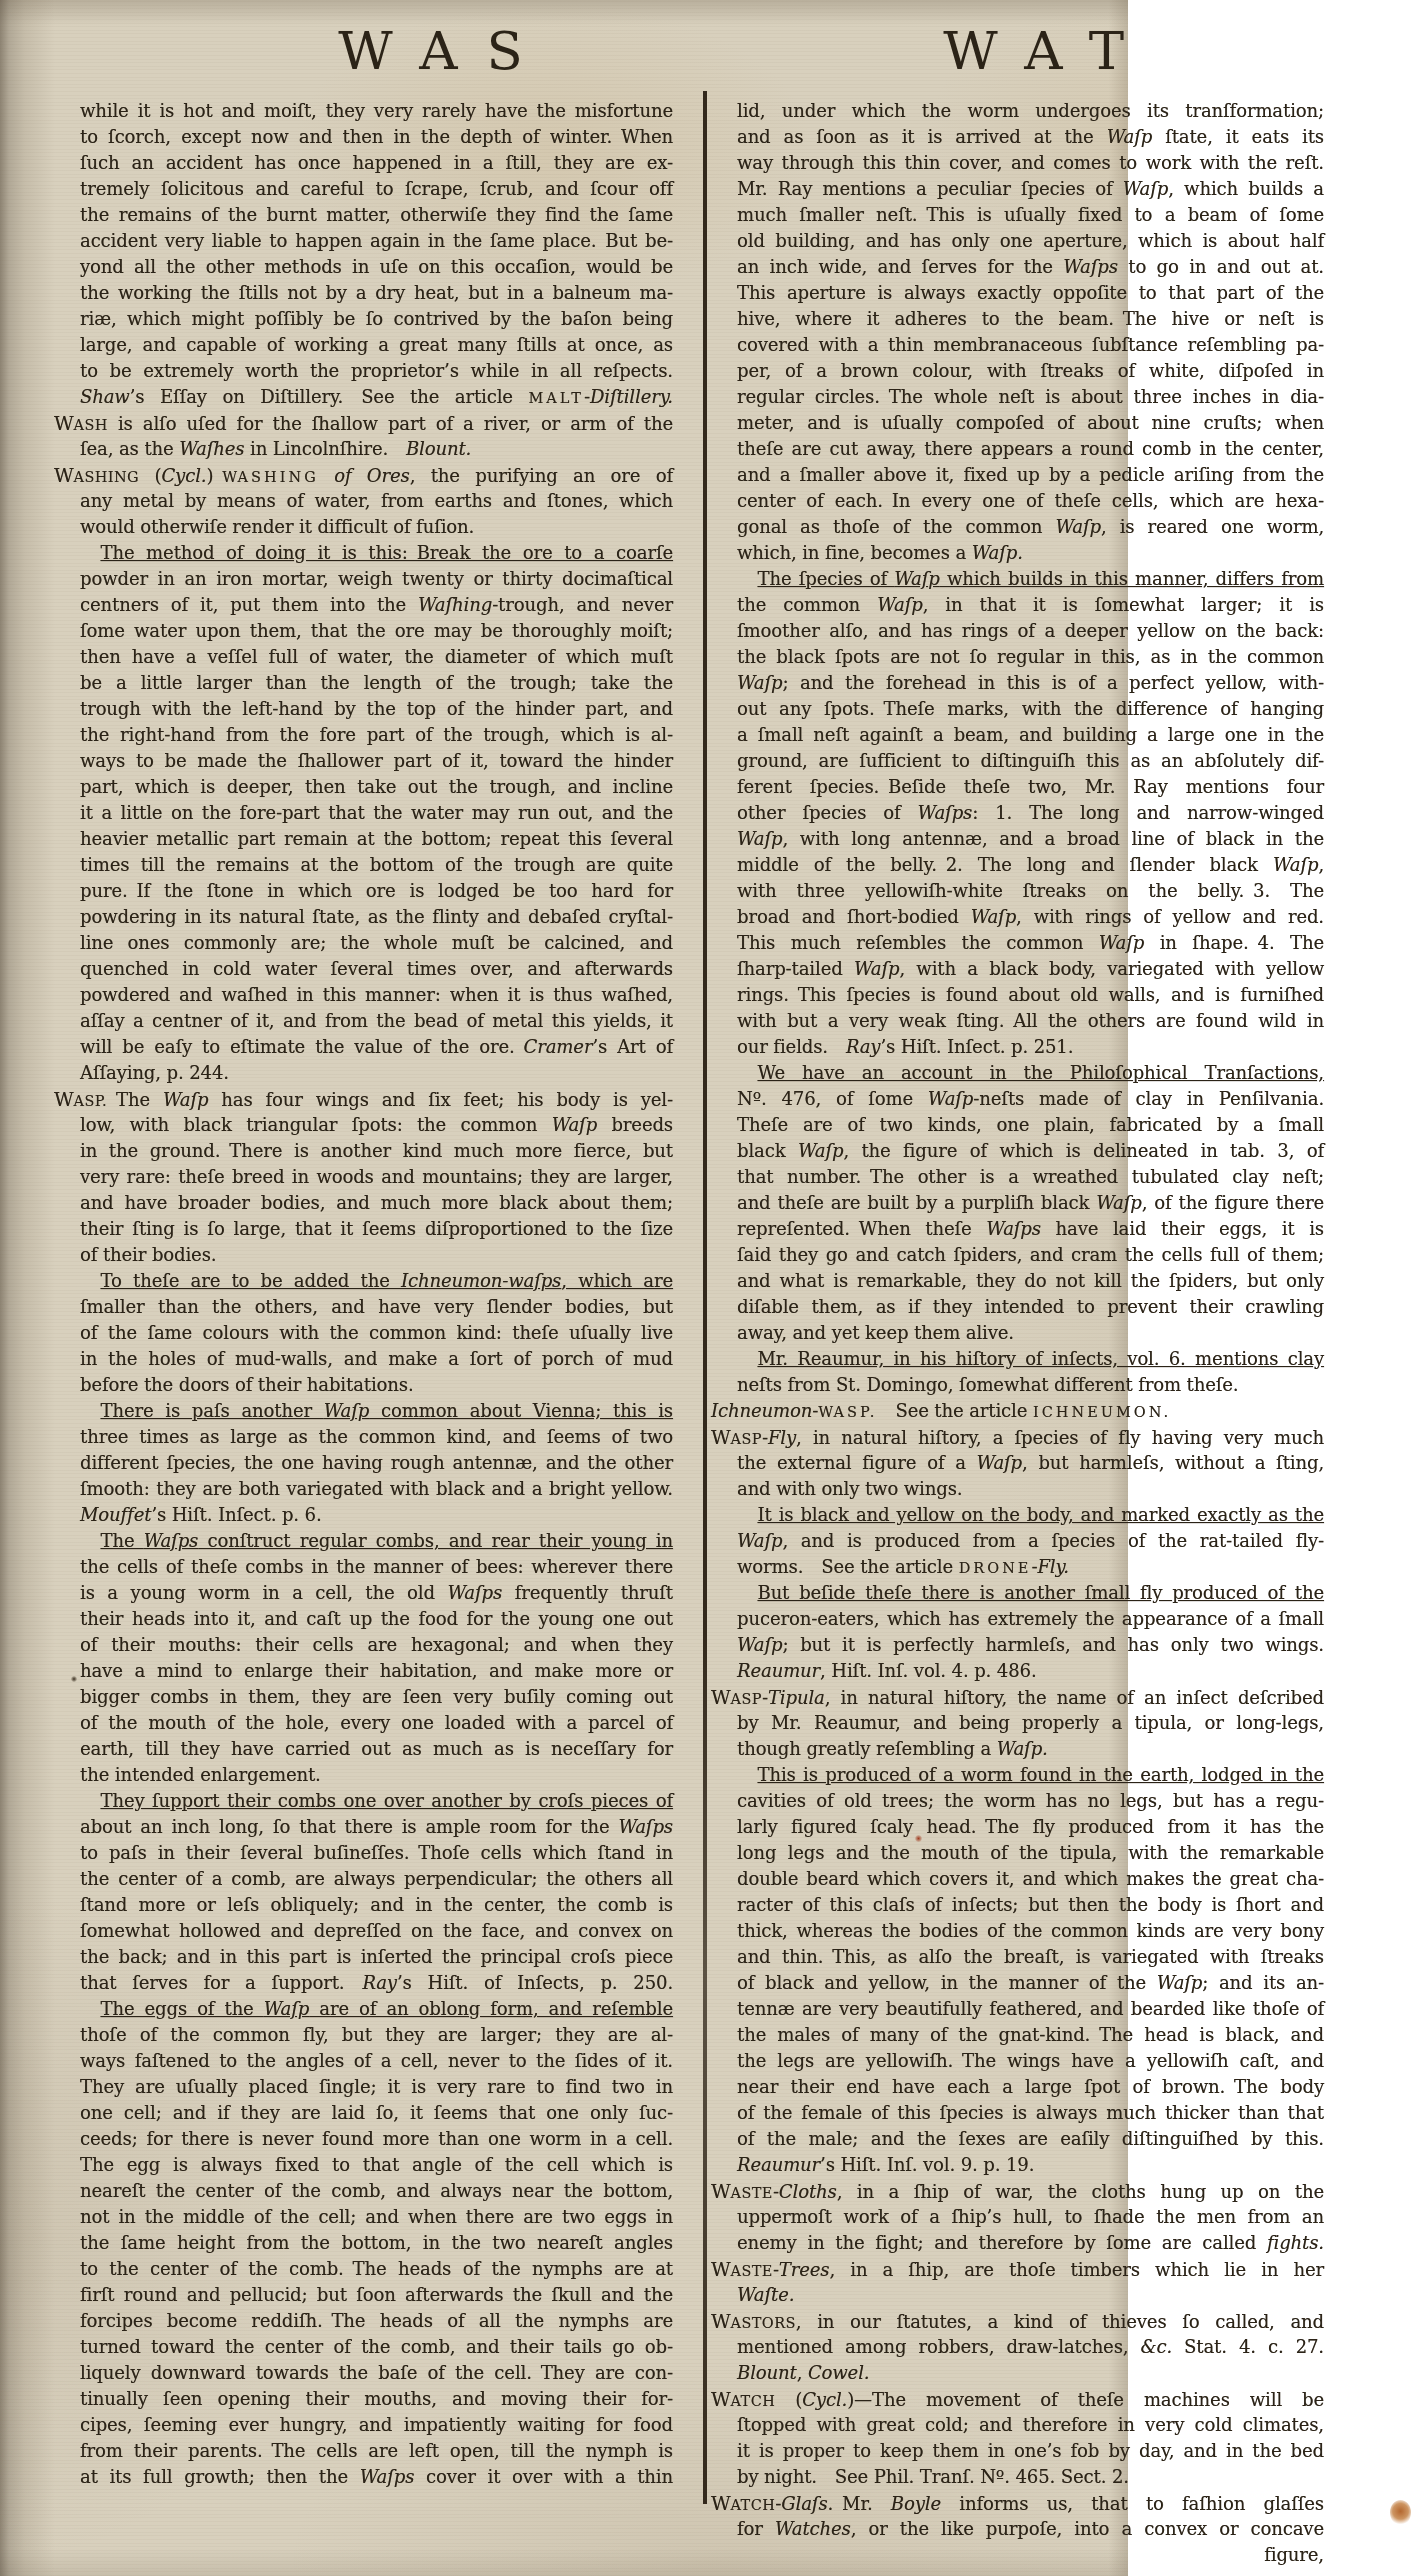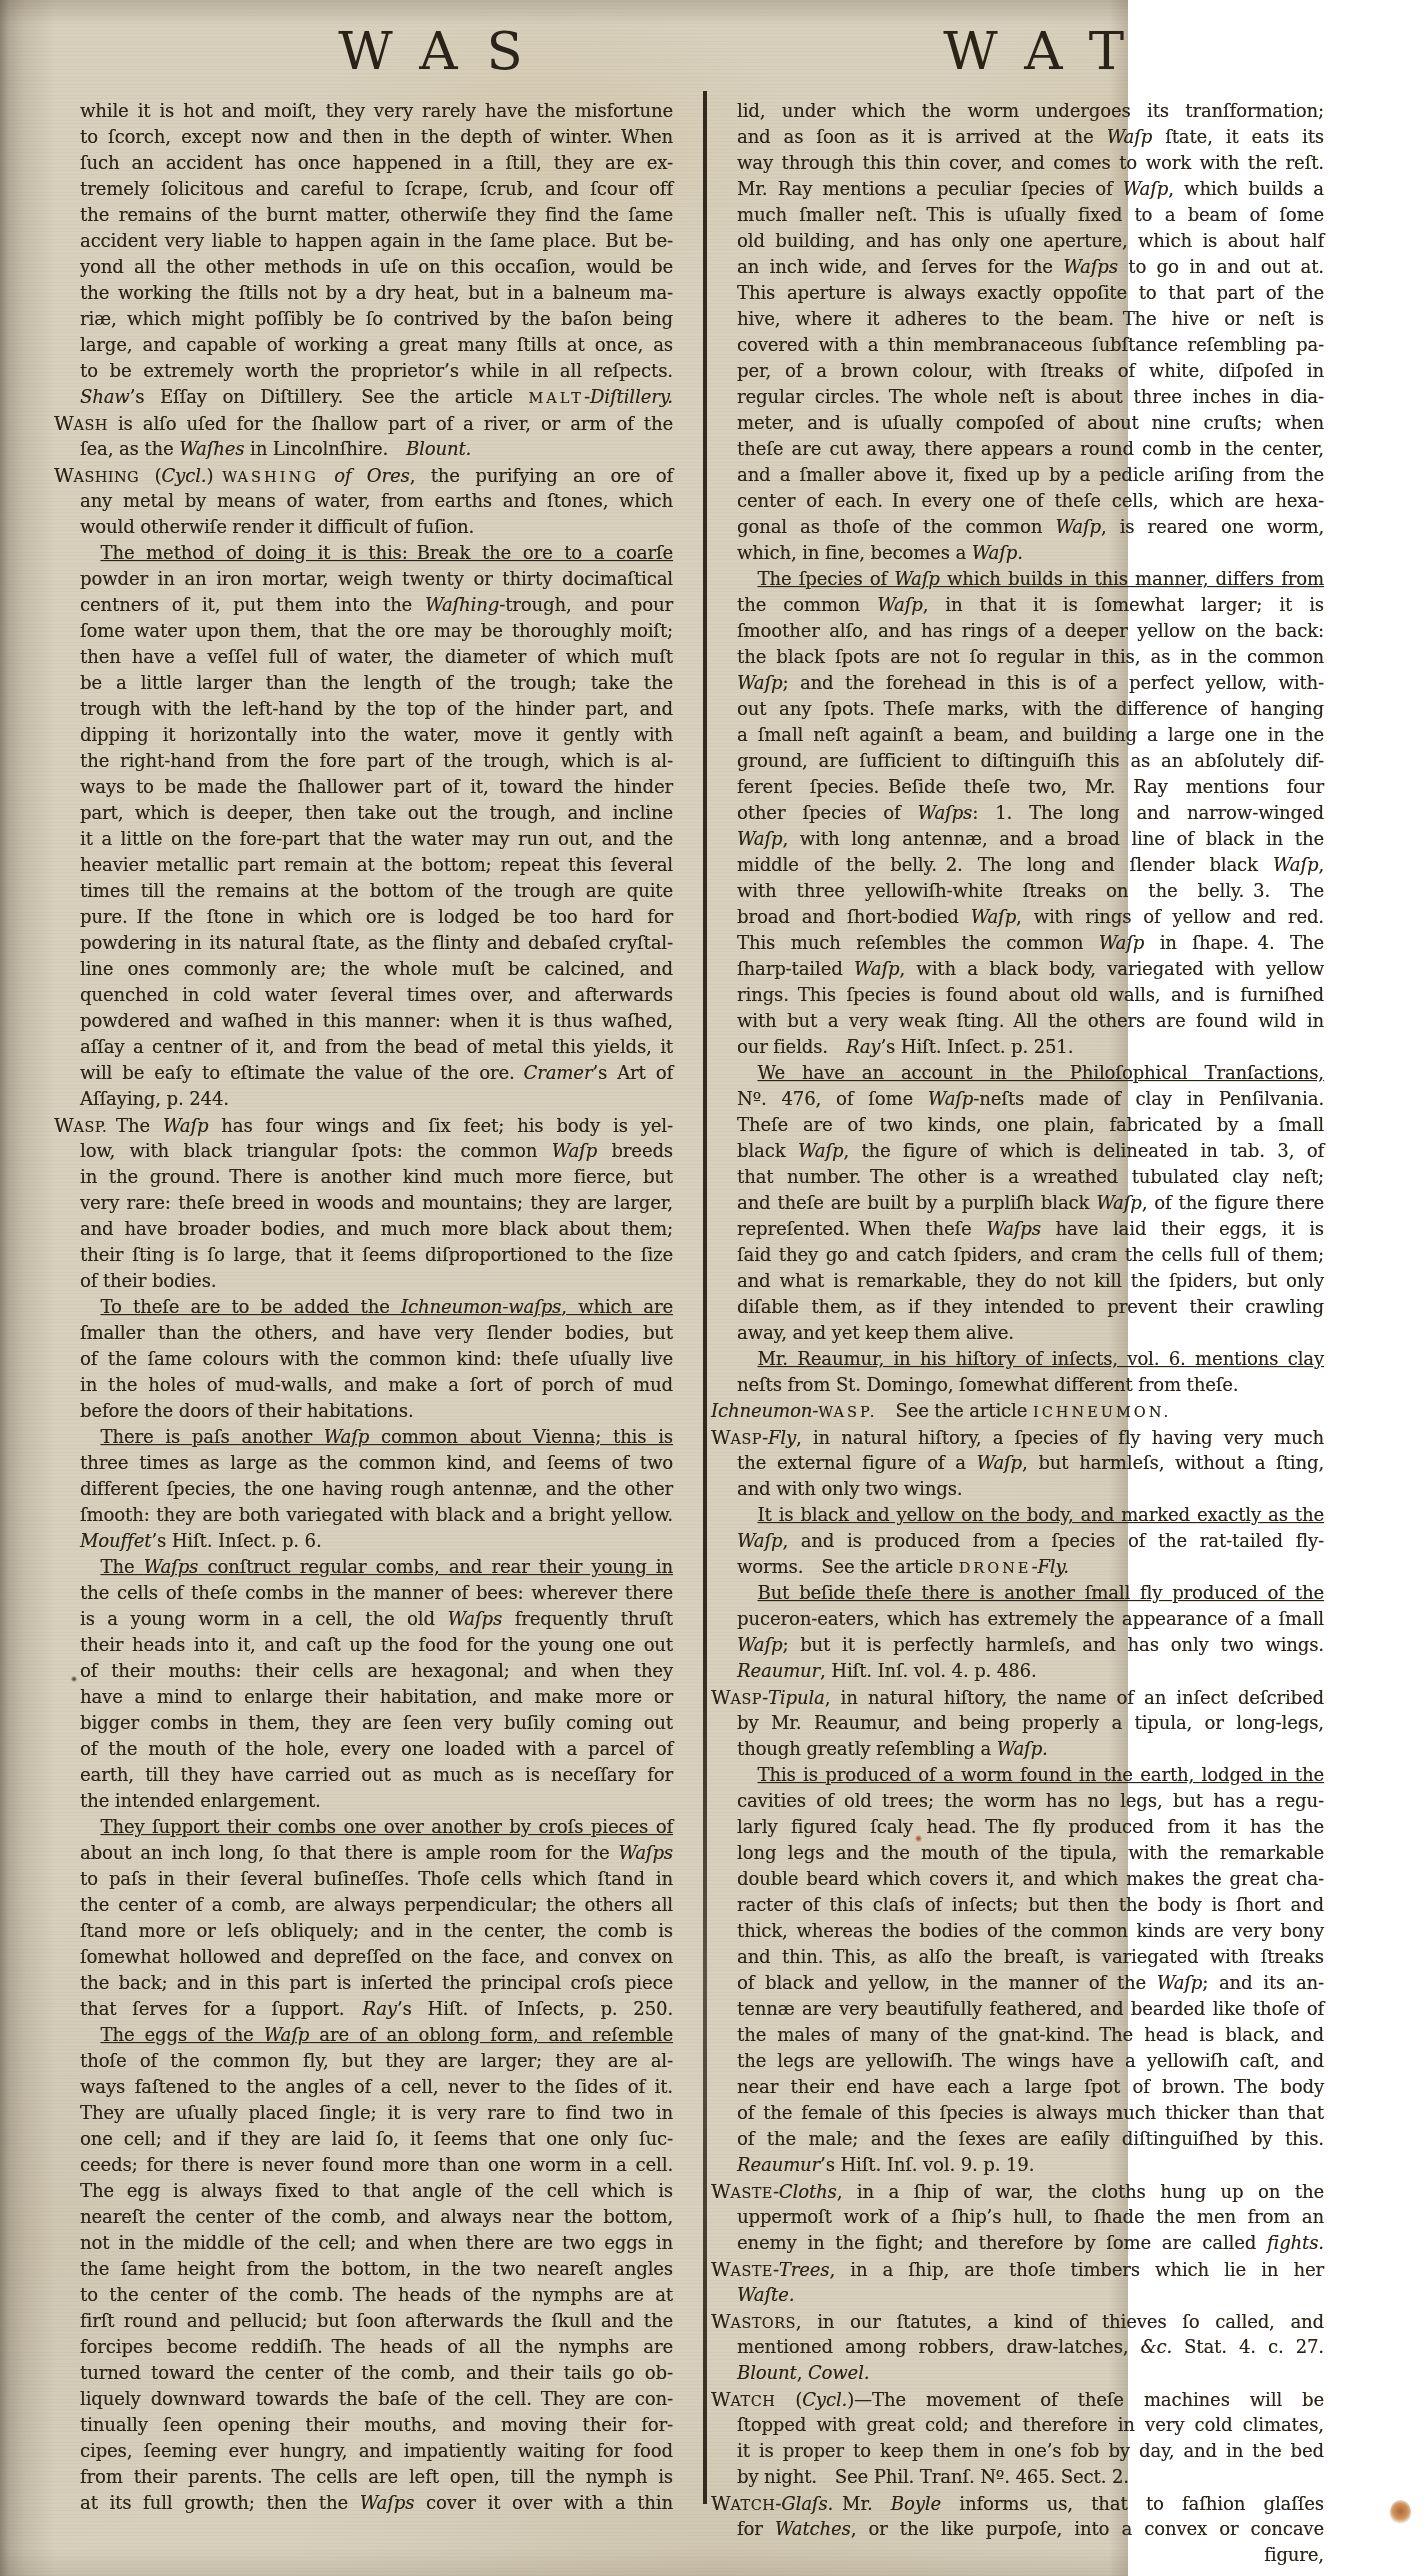--- a/index.html
+++ b/index.html
@@ -76,26 +76,25 @@
       <div class="ln cont"><span class="seg-r">large, and capable of working a great many ſtills at once, as</span></div>
       <div class="ln cont"><span class="seg-r">to be extremely worth the proprietor’s while in all reſpects.</span></div>
       <div class="ln cont"><span class="seg-i">Shaw</span><span class="seg-r">’s Eſſay on Diſtillery. See the article </span><span class="seg-scw">MALT</span><span class="seg-r">-</span><span class="seg-i">Diſtillery.</span></div>
       <div class="ln entry"><span class="seg-h">W</span><span class="seg-sc">ASH</span><span class="seg-r"> is alſo uſed for the ſhallow part of a river, or arm of the</span></div>
       <div class="ln cont nj"><span class="seg-r">ſea, as the </span><span class="seg-i">Waſhes</span><span class="seg-r"> in Lincolnſhire. </span><span class="seg-i">Blount.</span></div>
       <div class="ln entry"><span class="seg-h">W</span><span class="seg-sc">ASHING</span><span class="seg-r"> (</span><span class="seg-i">Cycl.</span><span class="seg-r">) </span><span class="seg-sc">W</span><span class="seg-scw">ASHING</span><span class="seg-r"> </span><span class="seg-i">of Ores</span><span class="seg-r">, the purifying an ore of</span></div>
       <div class="ln cont"><span class="seg-r">any metal by means of water, from earths and ſtones, which</span></div>
       <div class="ln cont nj"><span class="seg-r">would otherwiſe render it difficult of fuſion.</span></div>
       <div class="ln para"><span class="seg-r">The method of doing it is this: Break the ore to a coarſe</span></div>
       <div class="ln cont"><span class="seg-r">powder in an iron mortar, weigh twenty or thirty docimaſtical</span></div>
-      <div class="ln cont"><span class="seg-r">centners of it, put them into the </span><span class="seg-i">Waſhing</span><span class="seg-r">-trough, and pour</span></div>
+      <div class="ln cont"><span class="seg-r">centners of it, put them into the </span><span class="seg-i">Waſhing</span><span class="seg-r">-trough, and never</span></div>
       <div class="ln cont"><span class="seg-r">ſome water upon them, that the ore may be thoroughly moiſt;</span></div>
       <div class="ln cont"><span class="seg-r">then have a veſſel full of water, the diameter of which muſt</span></div>
       <div class="ln cont"><span class="seg-r">be a little larger than the length of the trough; take the</span></div>
       <div class="ln cont"><span class="seg-r">trough with the left-hand by the top of the hinder part, and</span></div>
-      <div class="ln cont"><span class="seg-r">dipping it horizontally into the water, move it gently with</span></div>
       <div class="ln cont"><span class="seg-r">the right-hand from the fore part of the trough, which is al-</span></div>
       <div class="ln cont"><span class="seg-r">ways to be made the ſhallower part of it, toward the hinder</span></div>
       <div class="ln cont"><span class="seg-r">part, which is deeper, then take out the trough, and incline</span></div>
       <div class="ln cont"><span class="seg-r">it a little on the fore-part that the water may run out, and the</span></div>
       <div class="ln cont"><span class="seg-r">heavier metallic part remain at the bottom; repeat this ſeveral</span></div>
       <div class="ln cont"><span class="seg-r">times till the remains at the bottom of the trough are quite</span></div>
       <div class="ln cont"><span class="seg-r">pure. If the ſtone in which ore is lodged be too hard for</span></div>
       <div class="ln cont"><span class="seg-r">powdering in its natural ſtate, as the flinty and debaſed cryſtal-</span></div>
       <div class="ln cont"><span class="seg-r">line ones commonly are; the whole muſt be calcined, and</span></div>
       <div class="ln cont"><span class="seg-r">quenched in cold water ſeveral times over, and afterwards</span></div>

